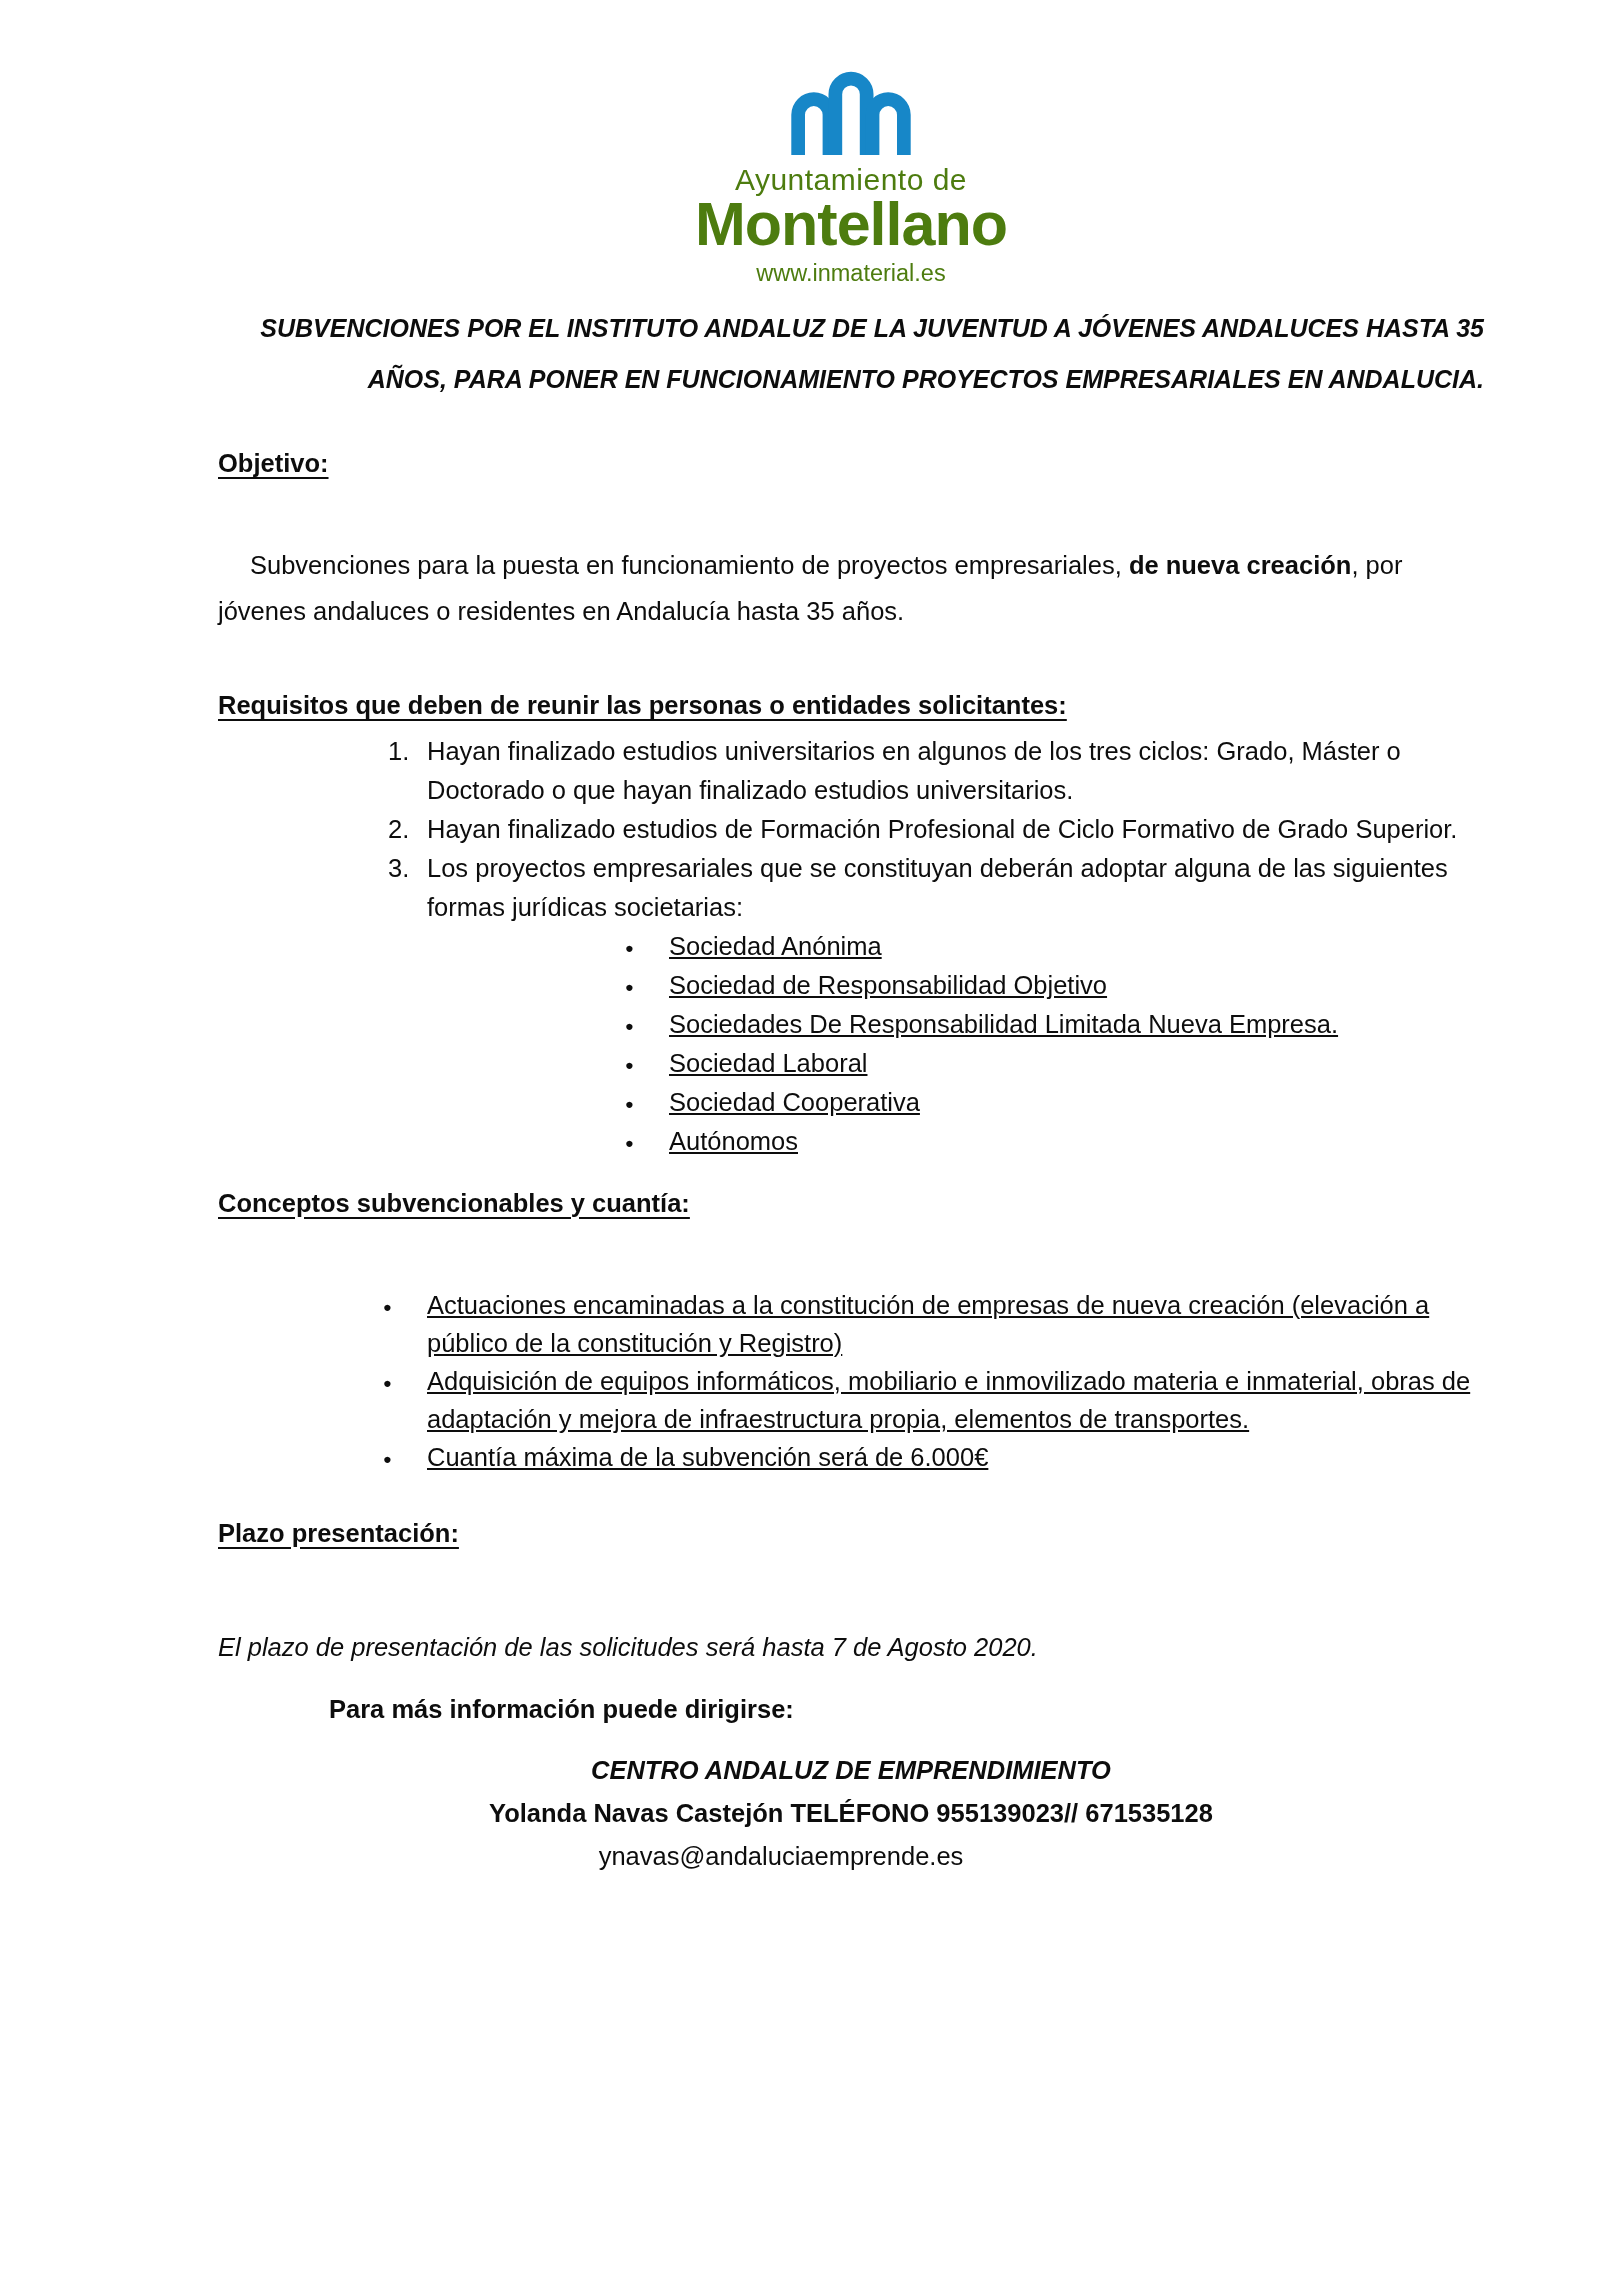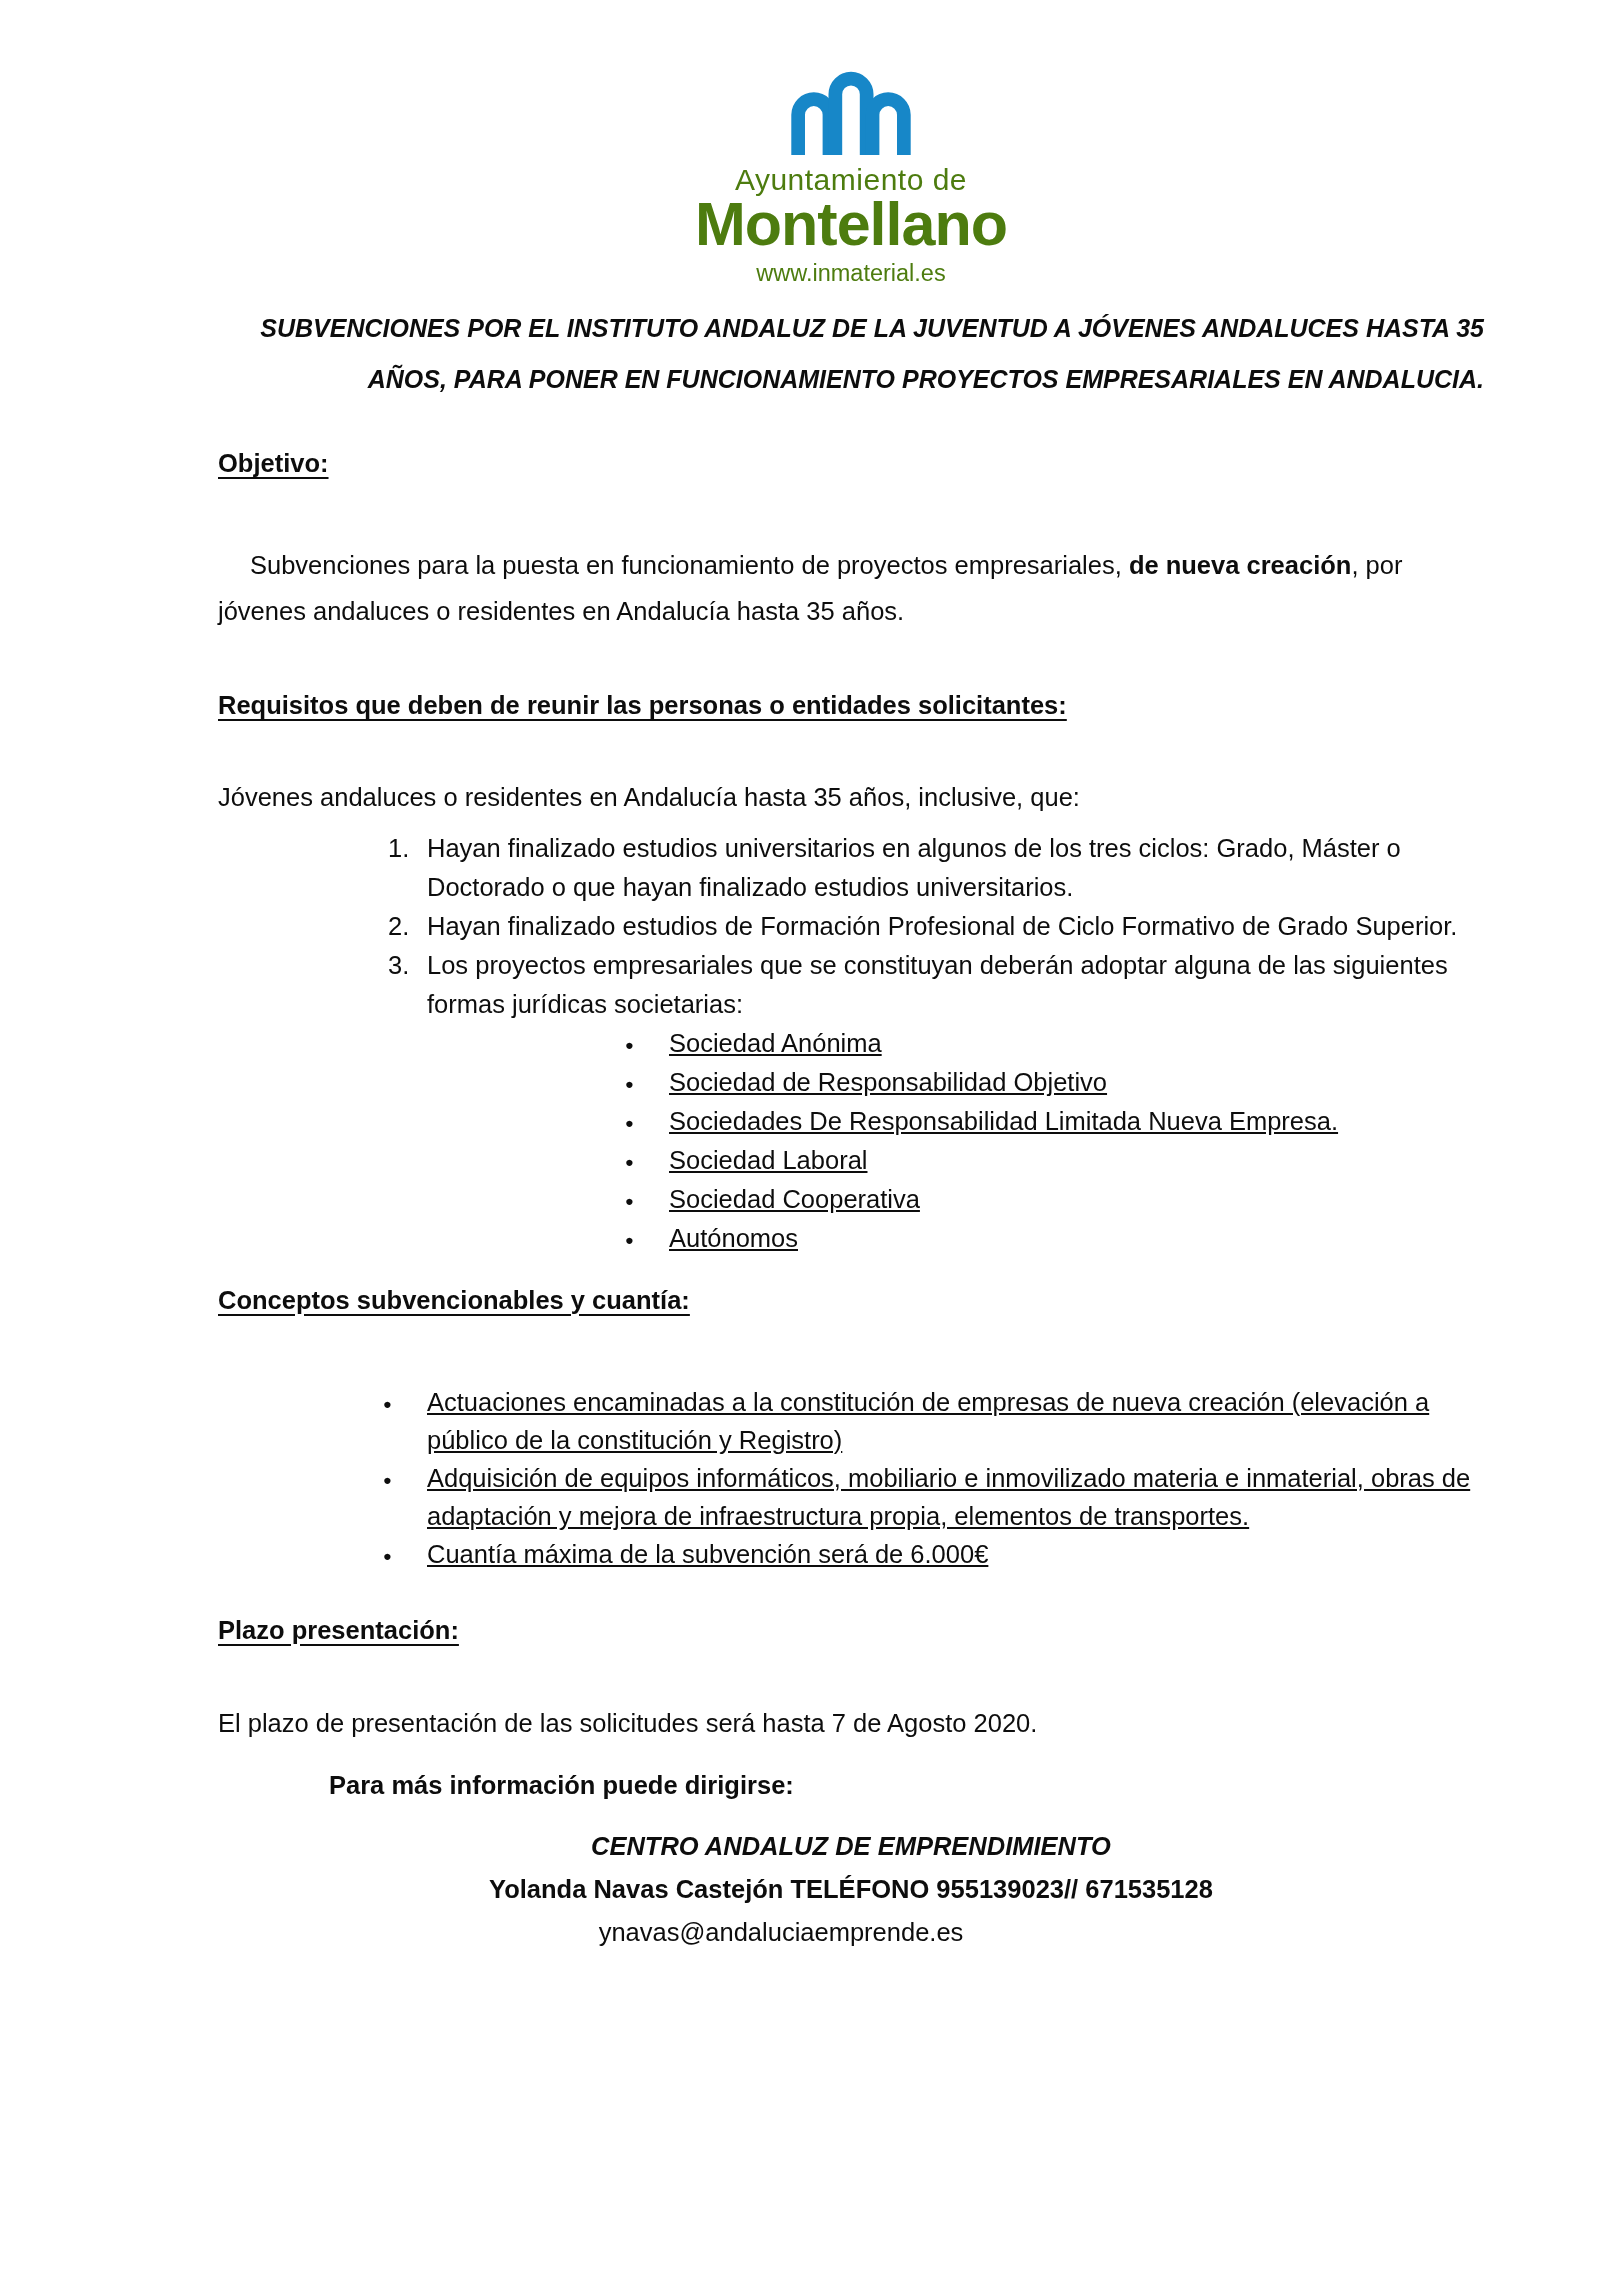--- a/index.html
+++ b/index.html
@@ -45,21 +45,21 @@
   }
   .h-objetivo   { margin-top:41px; }
   .h-requisitos { margin-top:54px; }
   .h-conceptos  { margin-top:24.5px; }
   .h-plazo      { margin-top:40px; }
 
   
   .para { font-size:25.5px; line-height:46px; margin:0; }
   .p-objetivo   { margin-top:61px; text-indent:32px; }
   .p-jovenes    { margin-top:51px; }
-  .p-elplazo    { margin-top:56px; line-height:39px; }
+  .p-elplazo    { margin-top:77px; line-height:39px;font-style:italic; }
   .p-paramas    { margin-top:24.5px; margin-left:111px; font-weight:bold; line-height:37px; }
 
   
   ol.numbered {
     list-style:none; counter-reset:n;
     margin:8.8px 0 0 209px; padding:0;
     width:1063px;
     font-size:25.5px; line-height:39px;
   }
   ol.numbered li { counter-increment:n; position:relative; }
@@ -111,21 +111,20 @@
     <div class="logo-www">www.inmaterial.es</div>
   </header>
 
   <h1 class="doc-title">SUBVENCIONES POR EL INSTITUTO ANDALUZ DE LA JUVENTUD A JÓVENES ANDALUCES HASTA 35
 AÑOS, PARA PONER EN FUNCIONAMIENTO PROYECTOS EMPRESARIALES EN ANDALUCIA.</h1>
 
   <h2 class="h-underline h-objetivo">Objetivo:</h2>
   <p class="para p-objetivo"><span>Subvenciones para la puesta en funcionamiento de proyectos empresariales, </span><span class="bold-inline">de nueva creación</span><span>, por jóvenes andaluces o residentes en Andalucía hasta 35 años.</span></p>
 
   <h2 class="h-underline h-requisitos">Requisitos que deben de reunir las personas o entidades solicitantes:</h2>
-  <p class="para p-jovenes">Jóvenes andaluces o residentes en Andalucía hasta 35 años, inclusive, que:</p>
 
   <ol class="numbered">
 
   <li>Hayan finalizado estudios universitarios en algunos de los tres ciclos: Grado, Máster o Doctorado o que hayan finalizado estudios universitarios.</li>
       <li>Hayan finalizado estudios de Formación Profesional de Ciclo Formativo de Grado Superior.</li>
       <li>Los proyectos empresariales que se constituyan deberán adoptar alguna de las siguientes formas jurídicas societarias:</li>
     </ol>
 
   <ul class="dotlist forms">
 

